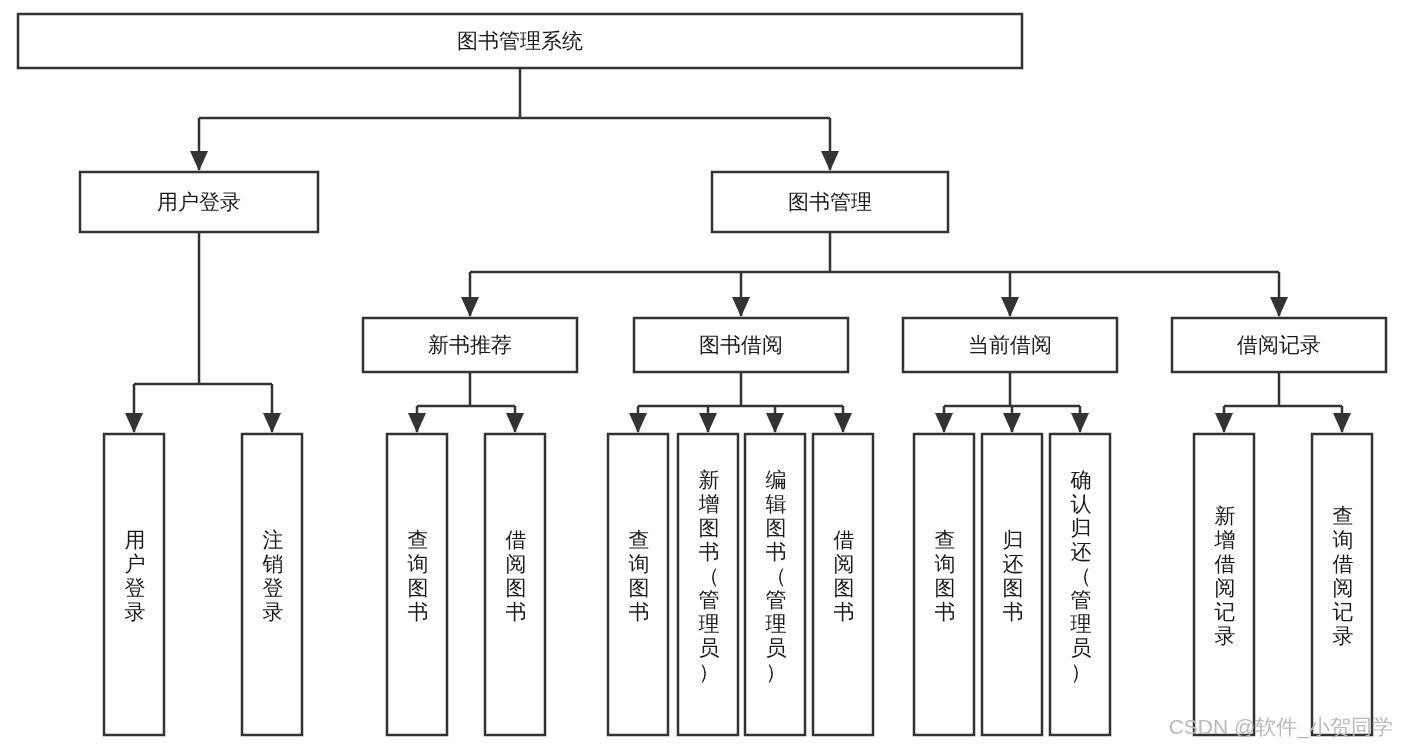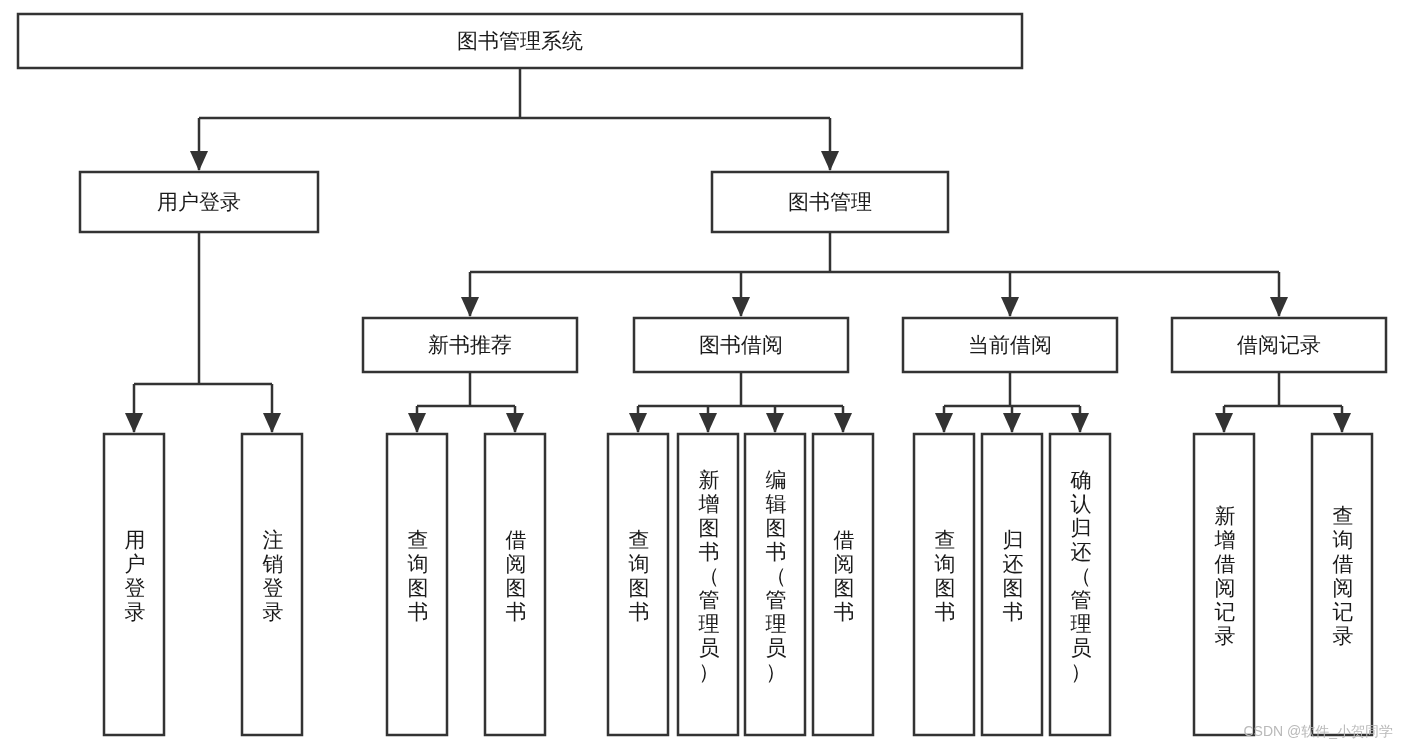--- a/index.html
+++ b/index.html
@@ -48,21 +48,21 @@
   }
   .edge-arrow {
     fill: #333333;
     stroke: none;
   }
   .watermark {
     position: absolute;
     right: 12px;
     bottom: 6px;
     font-family: "Liberation Sans", "DejaVu Sans", sans-serif;
-    font-size: 14px;
+    font-size: 21px;
     color: #b9b9b9;
     white-space: nowrap;
     pointer-events: none;
     user-select: none;
   }
 </style>
 </head>
 <body>
 
 <div id="diagram-root">

